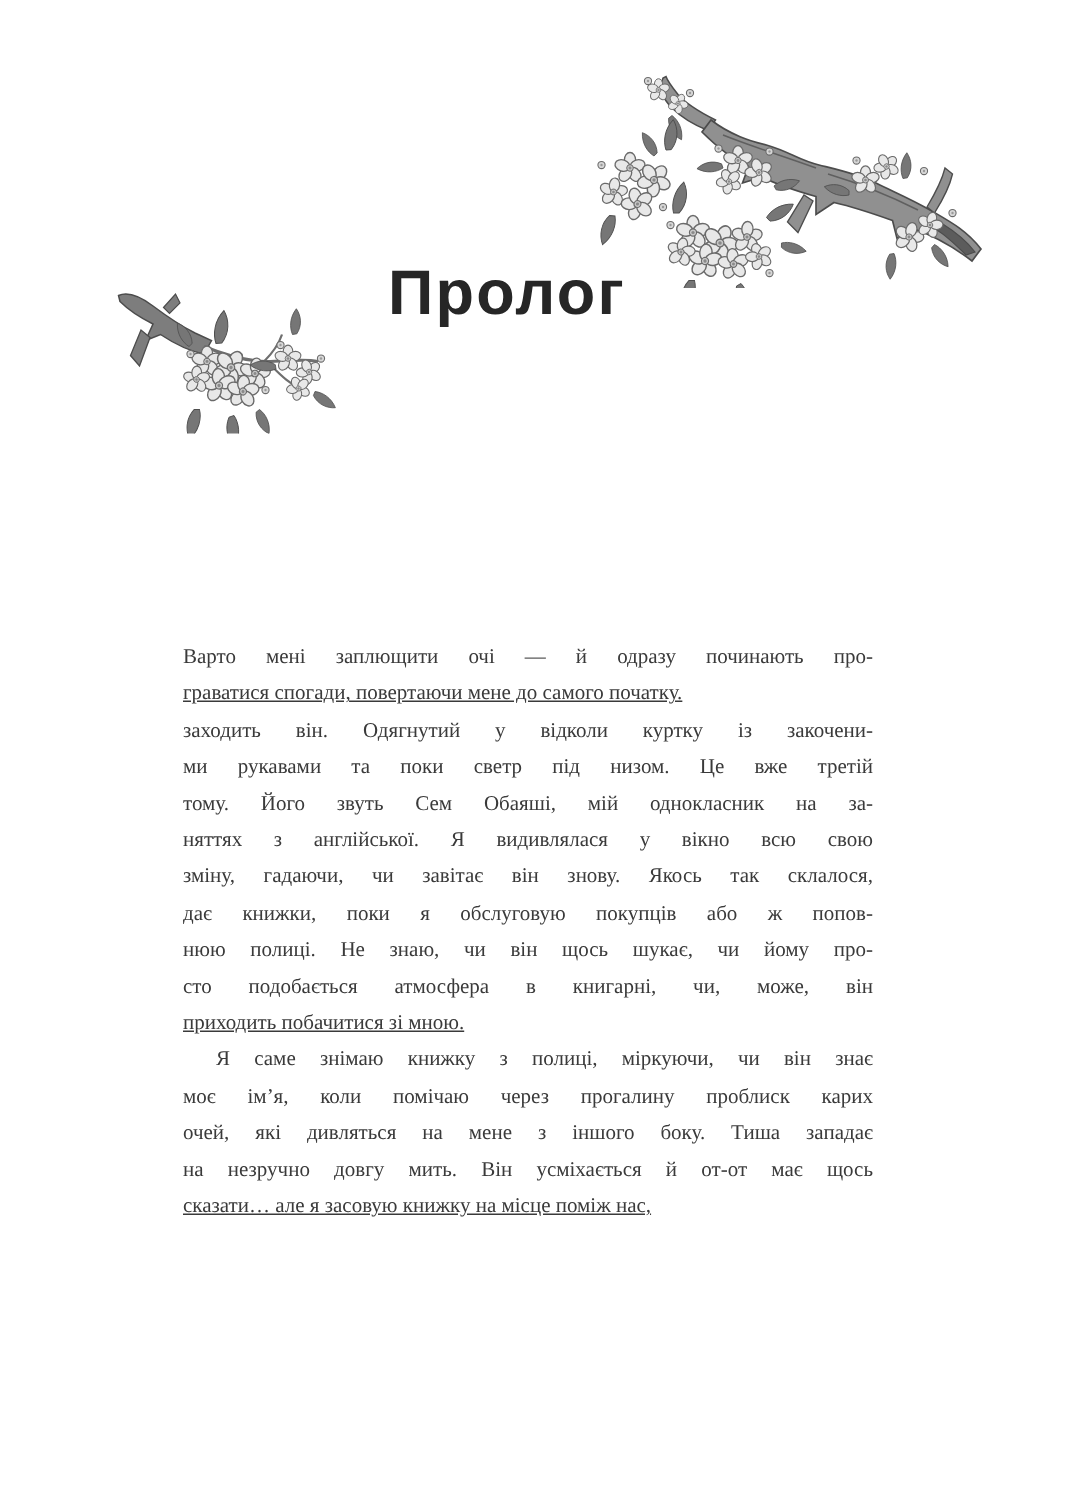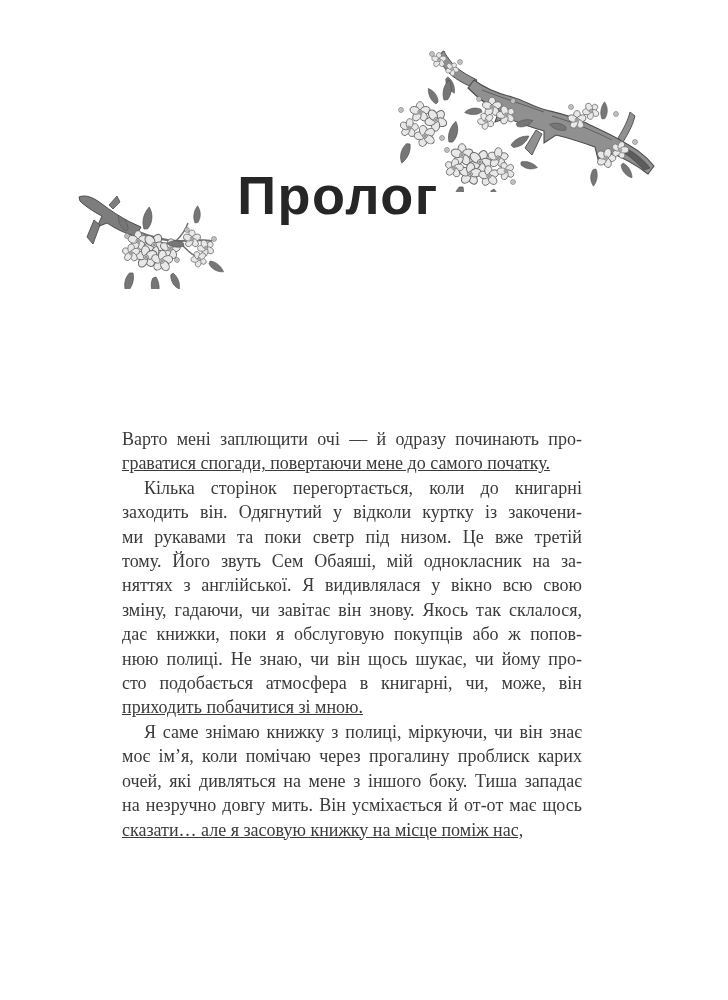--- a/index.html
+++ b/index.html
@@ -25,29 +25,29 @@
   }
   .illus{position:absolute;}
   .illus.top-right{left:392px;top:50px;width:272px;height:142px;}
   .illus.left{left:76px;top:189px;width:150px;height:100px;}
   .chapter-title{
     position:absolute;
     top:173px;left:0;width:676px;
     text-align:center;
     font-family:"Liberation Sans", sans-serif;
     font-weight:bold;
-    font-size:54px;
+    font-size:42px;
     line-height:44px;
     letter-spacing:1.5px;
     color:var(--title-color);
   }
   .body-text{
     position:absolute;
     top:427px;left:122px;width:460px;
-    font-size:18px;
+    font-size:14px;
     line-height:24.4px;
     color:var(--body-text);
   }
   .line{
     text-align:justify;
     text-align-last:justify;
   }
   .line.para-end{
     text-align-last:left;
     text-decoration:underline;
@@ -200,21 +200,20 @@
       <use href="#fl" transform="translate(130,59) scale(0.9) rotate(50)"></use>
       <use href="#fl" transform="translate(123,70) scale(0.85) rotate(120)"></use>
       <use href="#bud" transform="translate(138,50)"></use>
       <use href="#bud" transform="translate(111,41)"></use>
     </g>
   </svg>
 
   <div class="body-text">
       <div class="line">Варто мені заплющити очі — й одразу починають про-</div>
       <div class="line para-end">граватися спогади, повертаючи мене до самого початку.</div>
-      <div class="line indent">Кілька сторінок перегортається, коли до книгарні</div>
       <div class="line">заходить він. Одягнутий у відколи куртку із закочени-</div>
       <div class="line">ми рукавами та поки светр під низом. Це вже третій</div>
       <div class="line">тому. Його звуть Сем Обаяші, мій однокласник на за-</div>
       <div class="line">няттях з англійської. Я видивлялася у вікно всю свою</div>
       <div class="line">зміну, гадаючи, чи завітає він знову. Якось так склалося,</div>
       <div class="line">дає книжки, поки я обслуговую покупців або ж попов-</div>
       <div class="line">нюю полиці. Не знаю, чи він щось шукає, чи йому про-</div>
       <div class="line">сто подобається атмосфера в книгарні, чи, може, він</div>
       <div class="line para-end">приходить побачитися зі мною.</div>
       <div class="line indent">Я саме знімаю книжку з полиці, міркуючи, чи він знає</div>

